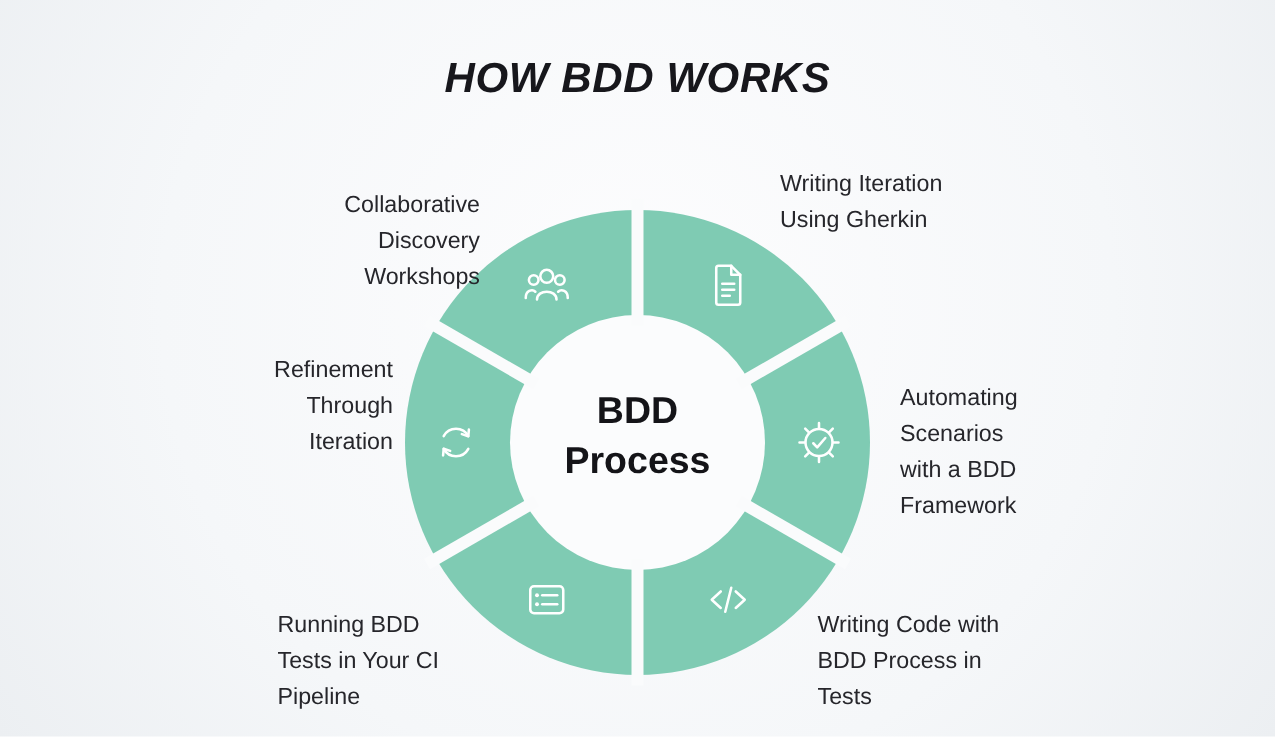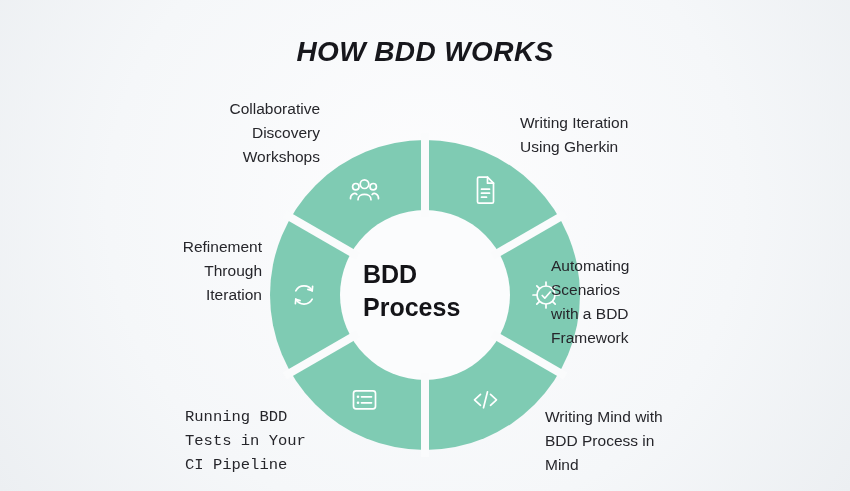--- a/index.html
+++ b/index.html
@@ -25,37 +25,37 @@
   }
   .donut-svg { position: absolute; left: 255px; top: 125px; }
   .ring-fill { fill: #7FCBB3; }
   .donut-hole { fill: #fbfcfd; }
   .gap-line { stroke: #fafbfc; stroke-width: 8; fill: none; }
   .icon { stroke: #ffffff; fill: none; stroke-width: 1.7; stroke-linecap: round; stroke-linejoin: round; }
   .icon .dot { fill: #ffffff; stroke: none; }
   .center-label {
     position: absolute;
     left: 363px; top: 258px; width: 124px;
-    text-align: left;
+    text-align: center;
     font-size: 25px;
     font-weight: 700;
     line-height: 1.3;
     color: #141418;
   }
   .step-label {
     position: absolute;
     font-size: 15.5px;
     line-height: 1.55;
     color: #26262b;
   }
-  .label-1 { top: 97px; right: 530px; width: 120px; text-align: right; }
+  .label-1 { top: 125px; right: 530px; width: 120px; text-align: right; }
   .label-2 { top: 111px; left: 520px;  width: 118px; }
-  .label-3 { top: 254px; left: 551px;  width: 94px; }
+  .label-3 { top: 254px; left: 600px;  width: 94px; }
   .label-4 { top: 405px; left: 545px;  width: 130px; }
-  .label-5 { top: 405px; left: 185px;  width: 124px; font-family: Liberation Mono, monospace; }
+  .label-5 { top: 405px; left: 185px;  width: 124px; }
   .label-6 { top: 235px; right: 588px; width: 98px; text-align: right; }
 </style>
 </head>
 <body>
 
 <div class="canvas">
 
   <h1 class="title">HOW BDD WORKS</h1>
 
   <svg class="donut-svg" width="340" height="340" viewBox="0 0 340 340">
@@ -116,19 +116,19 @@
   </svg>
 
   <div class="center-label">BDD Process</div>
 
   <div class="step-label label-1">Collaborative Discovery Workshops</div>
 
   <div class="step-label label-2">Writing Iteration Using Gherkin</div>
 
   <div class="step-label label-3">Automating Scenarios with a BDD Framework</div>
 
-  <div class="step-label label-4">Writing Mind with BDD Process in Mind</div>
+  <div class="step-label label-4">Writing Code with BDD Process in Tests</div>
 
   <div class="step-label label-5">Running BDD Tests in Your CI Pipeline</div>
 
   <div class="step-label label-6">Refinement Through Iteration</div>
 
 </div>
 
 </body></html>

